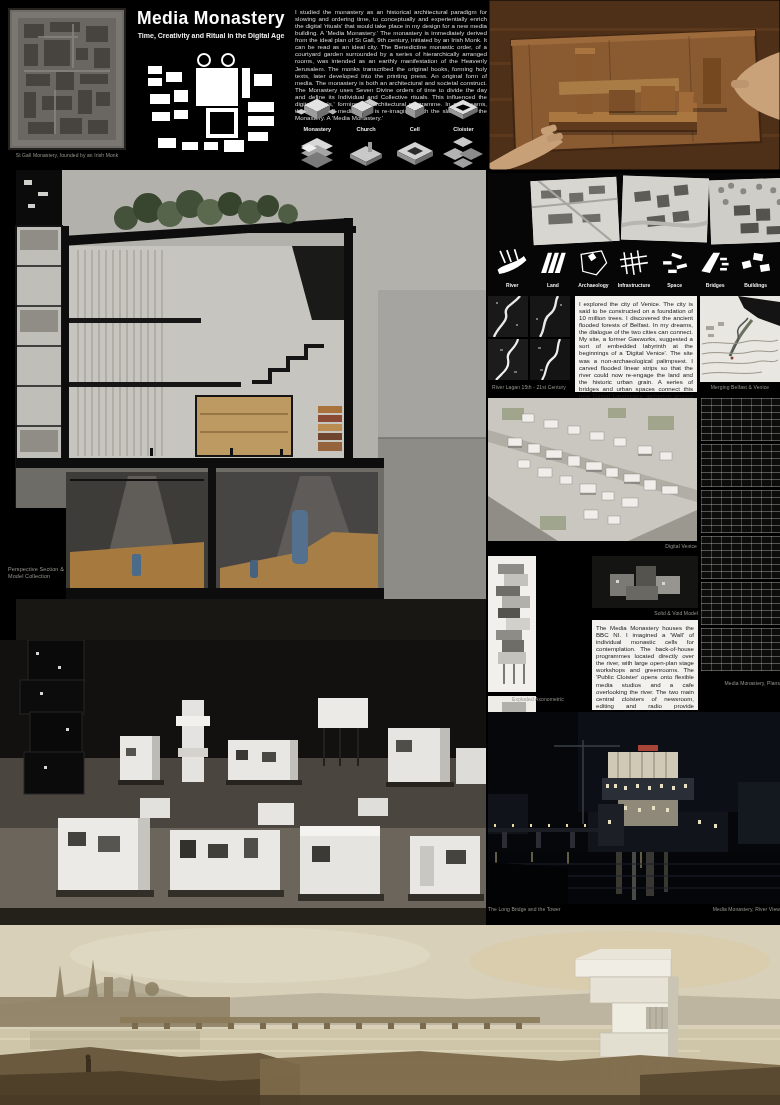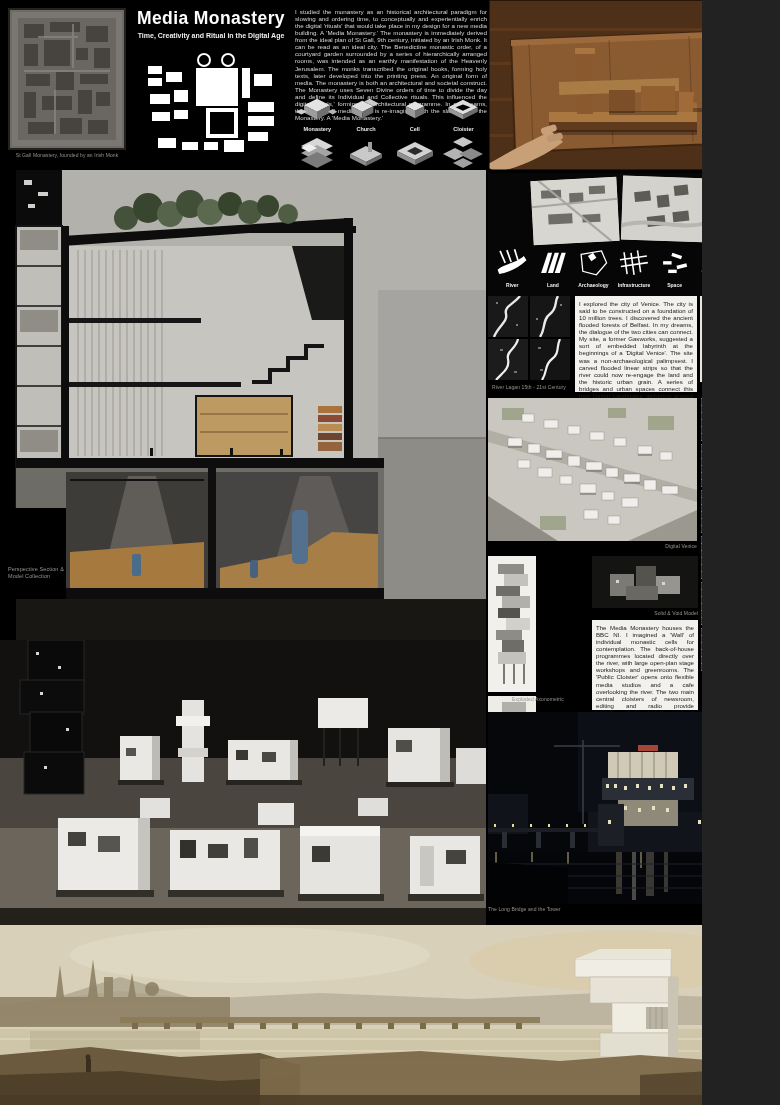--- a/index.html
+++ b/index.html
@@ -1,16 +1,16 @@
 <!DOCTYPE html>
 <html><head>
 <meta charset="utf-8">
 <style>
   html,body{margin:0;padding:0;background:#222;}
-  .poster{position:relative;width:702px;height:1105px;background:#000;overflow:hidden;
+  .poster{position:relative;width:780px;height:1105px;background:#000;overflow:hidden;
           font-family:"Liberation Sans",sans-serif;}
   .abs{position:absolute;}
   .cap{position:absolute;font-size:5.5px;color:#96948d;line-height:1.25;letter-spacing:.1px;}
   .cap.center{text-align:center;} .cap.right{text-align:right;}
   .title{font-size:17.5px;font-weight:bold;color:#fdfdfd;text-align:center;letter-spacing:.4px;margin:0;}
   .subtitle{font-size:7px;font-weight:bold;color:#ededed;text-align:center;margin-top:3px;}
   .bodytext{font-size:6.2px;line-height:1.14;color:#d8d8d8;text-align:justify;}
   .panel-text{background:#f2f1ed;color:#1c1c1c;font-size:6.1px;line-height:1.16;
               text-align:justify;padding:4px;box-sizing:border-box;}
   .typ-row{display:flex;}

